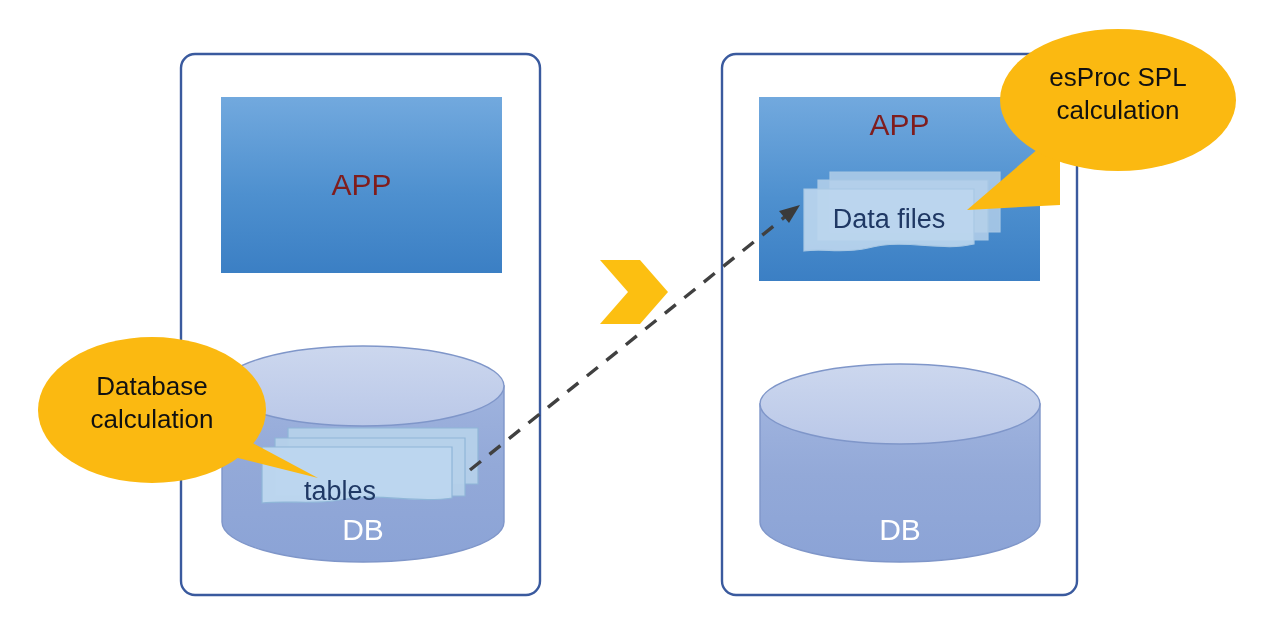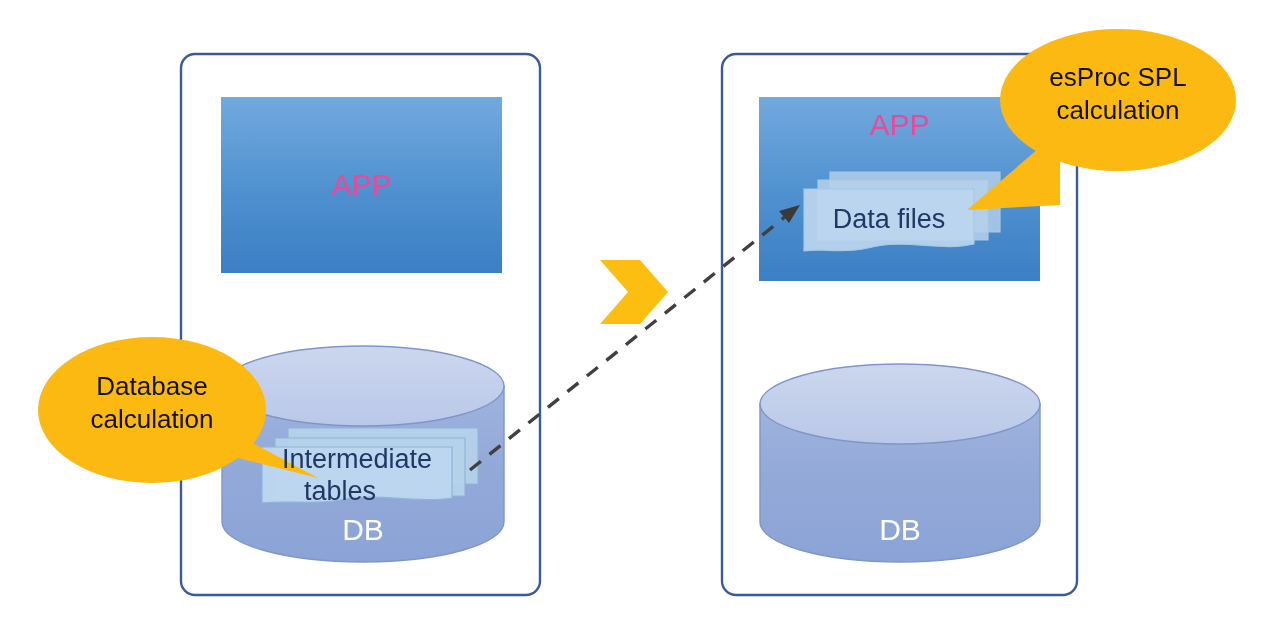--- a/index.html
+++ b/index.html
@@ -24,21 +24,21 @@
     width: 1271px;
     height: 619px;
   }
   .lbl {
     position: absolute;
     pointer-events: none;
     white-space: pre;
     text-align: center;
   }
   .lbl-app {
-    color: #ec4899;
+    color: #7f1d1d;
     font-size: 30px;
     line-height: 34px;
   }
   .lbl-db {
     color: #ffffff;
     font-size: 30px;
     line-height: 34px;
   }
   .lbl-card {
     color: #1f3864;
@@ -143,21 +143,20 @@
     <g>
       <path d="M 1060,130 L 1060,205 L 967,210 Z" fill="#fbb911"></path>
       <ellipse cx="1118" cy="100" rx="118" ry="71" fill="#fbb911"></ellipse>
     </g>
   </svg>
 
   <div class="lbl lbl-app" style="left:221px; top:168px; width:281px;">APP</div>
 
   <div class="lbl lbl-db" style="left:222px; top:513px; width:282px;">DB</div>
 
-  <div class="lbl lbl-card" style="left:262px; top:443px; width:190px;">Intermediate</div>
 
   <div class="lbl lbl-card" style="left:262px; top:475px; width:156px;">tables</div>
 
   <div class="lbl lbl-app" style="left:759px; top:108px; width:281px;">APP</div>
 
   <div class="lbl lbl-db" style="left:760px; top:513px; width:280px;">DB</div>
 
   <div class="lbl lbl-card" style="left:804px; top:203px; width:170px;">Data files</div>
 
   <div class="lbl lbl-callout" style="left:42px; top:360px; width:220px;">Database</div>

